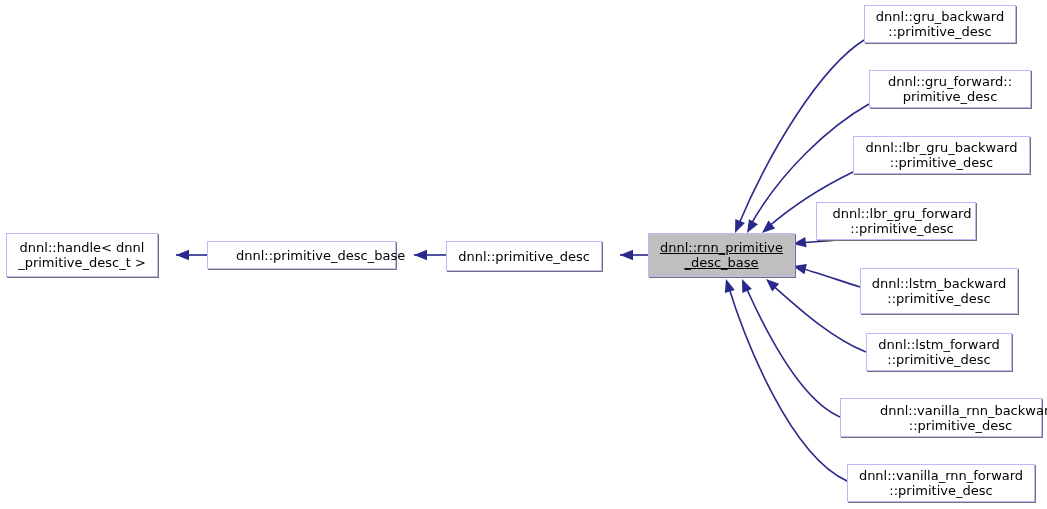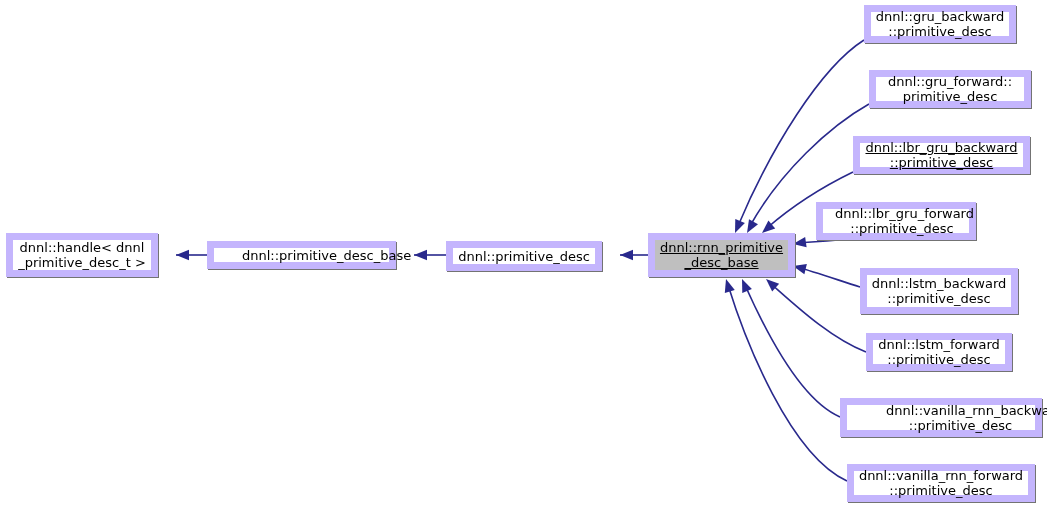--- a/index.html
+++ b/index.html
@@ -21,21 +21,21 @@
   svg.edges {
     position: absolute;
     left: 0;
     top: 0;
     width: 1047px;
     height: 509px;
   }
   .node {
     position: absolute;
     box-sizing: border-box;
-    border: 7px solid #c4b5fd;
+    border: 1px solid #c4b5fd;
     background: #ffffff;
     box-shadow: 1px 1px 0 0 #737373;
     display: flex;
     align-items: center;
     justify-content: center;
     text-align: center;
     font-size: 13px;
     line-height: 15px;
     color: #000000;
     letter-spacing: 0px;
@@ -86,21 +86,21 @@
       <div class="node" style="left: 6px; top: 233px; width: 152px; height: 44px;"><span class="node-label">dnnl::handle&lt; dnnl
 _primitive_desc_t &gt;</span></div>
       <div class="node" style="left: 207px; top: 241px; width: 189px; height: 28px; padding-left: 28px;"><span class="node-label">dnnl::primitive_desc_base</span></div>
       <div class="node" style="left: 446px; top: 241px; width: 156px; height: 30px;"><span class="node-label">dnnl::primitive_desc</span></div>
       <div class="node current" style="left: 648px; top: 233px; width: 147px; height: 44px;"><span class="node-label">dnnl::rnn_primitive
 _desc_base</span></div>
       <div class="node" style="left: 864px; top: 5px; width: 152px; height: 38px;"><span class="node-label">dnnl::gru_backward
 ::primitive_desc</span></div>
       <div class="node" style="left: 869px; top: 70px; width: 162px; height: 38px;"><span class="node-label">dnnl::gru_forward::
 primitive_desc</span></div>
-      <div class="node" style="left: 853px; top: 136px; width: 177px; height: 38px; text-decoration: underline;"><span class="node-label">dnnl::lbr_gru_backward
+      <div class="node" style="left: 853px; top: 136px; width: 177px; height: 38px;"><span class="node-label">dnnl::lbr_gru_backward
 ::primitive_desc</span></div>
       <div class="node" style="left: 816px; top: 202px; width: 160px; height: 38px; padding-left: 12px;"><span class="node-label">dnnl::lbr_gru_forward
 ::primitive_desc</span></div>
       <div class="node" style="left: 860px; top: 268px; width: 158px; height: 46px;"><span class="node-label">dnnl::lstm_backward
 ::primitive_desc</span></div>
       <div class="node" style="left: 866px; top: 333px; width: 146px; height: 38px;"><span class="node-label">dnnl::lstm_forward
 ::primitive_desc</span></div>
       <div class="node" style="left: 840px; top: 398px; width: 202px; height: 39px; padding-left: 39px;"><span class="node-label">dnnl::vanilla_rnn_backward
 ::primitive_desc</span></div>
       <div class="node" style="left: 847px; top: 464px; width: 188px; height: 38px;"><span class="node-label">dnnl::vanilla_rnn_forward

